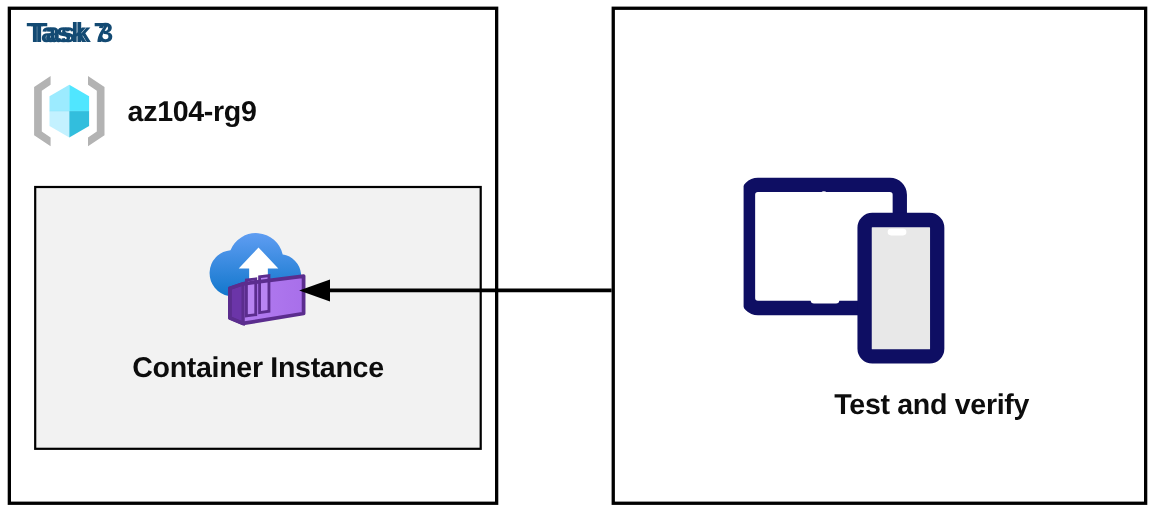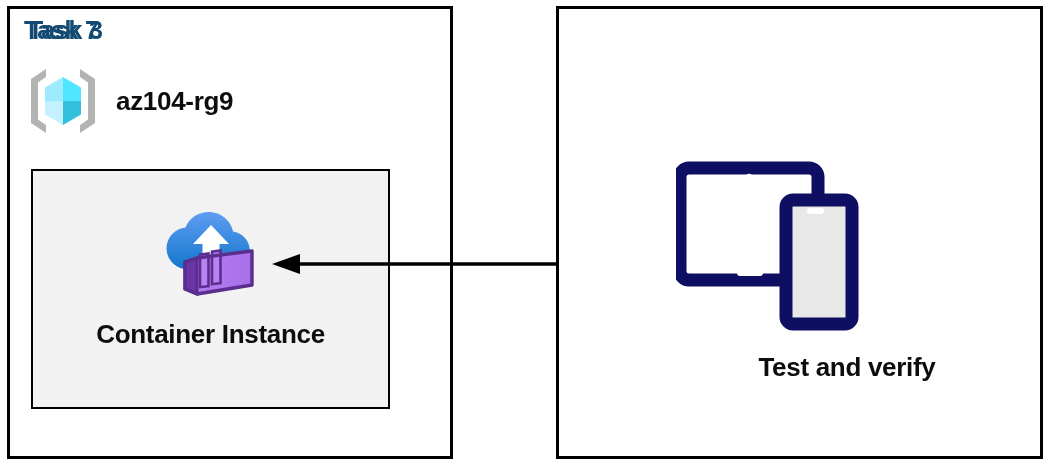--- a/index.html
+++ b/index.html
@@ -52,21 +52,21 @@
     color: #0d0d0d;
     letter-spacing: -0.3px;
     white-space: nowrap;
   }
 
   
   #resource-box {
     position: absolute;
     left: 31px;
     top: 169px;
-    width: 359px;
+    width: 407px;
     height: 240px;
     background: #F2F2F2;
     border: 2px solid #000000;
     box-sizing: border-box;
     display: flex;
     flex-direction: column;
     align-items: center;
     justify-content: flex-start;
   }
   #aci-icon {

